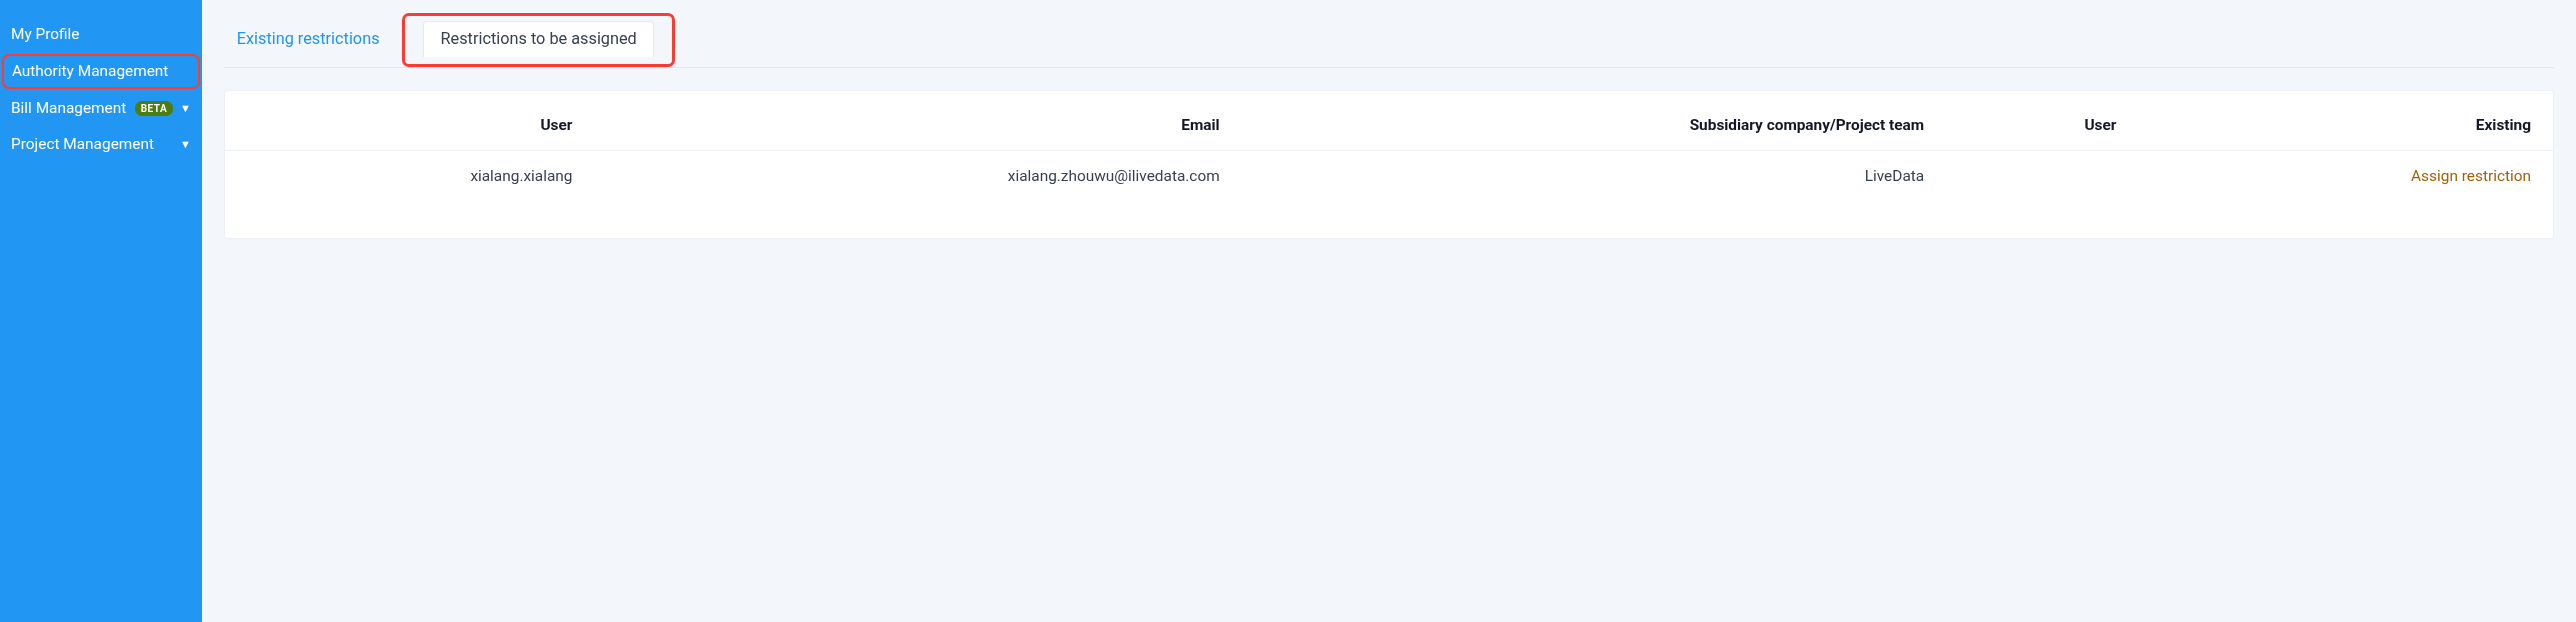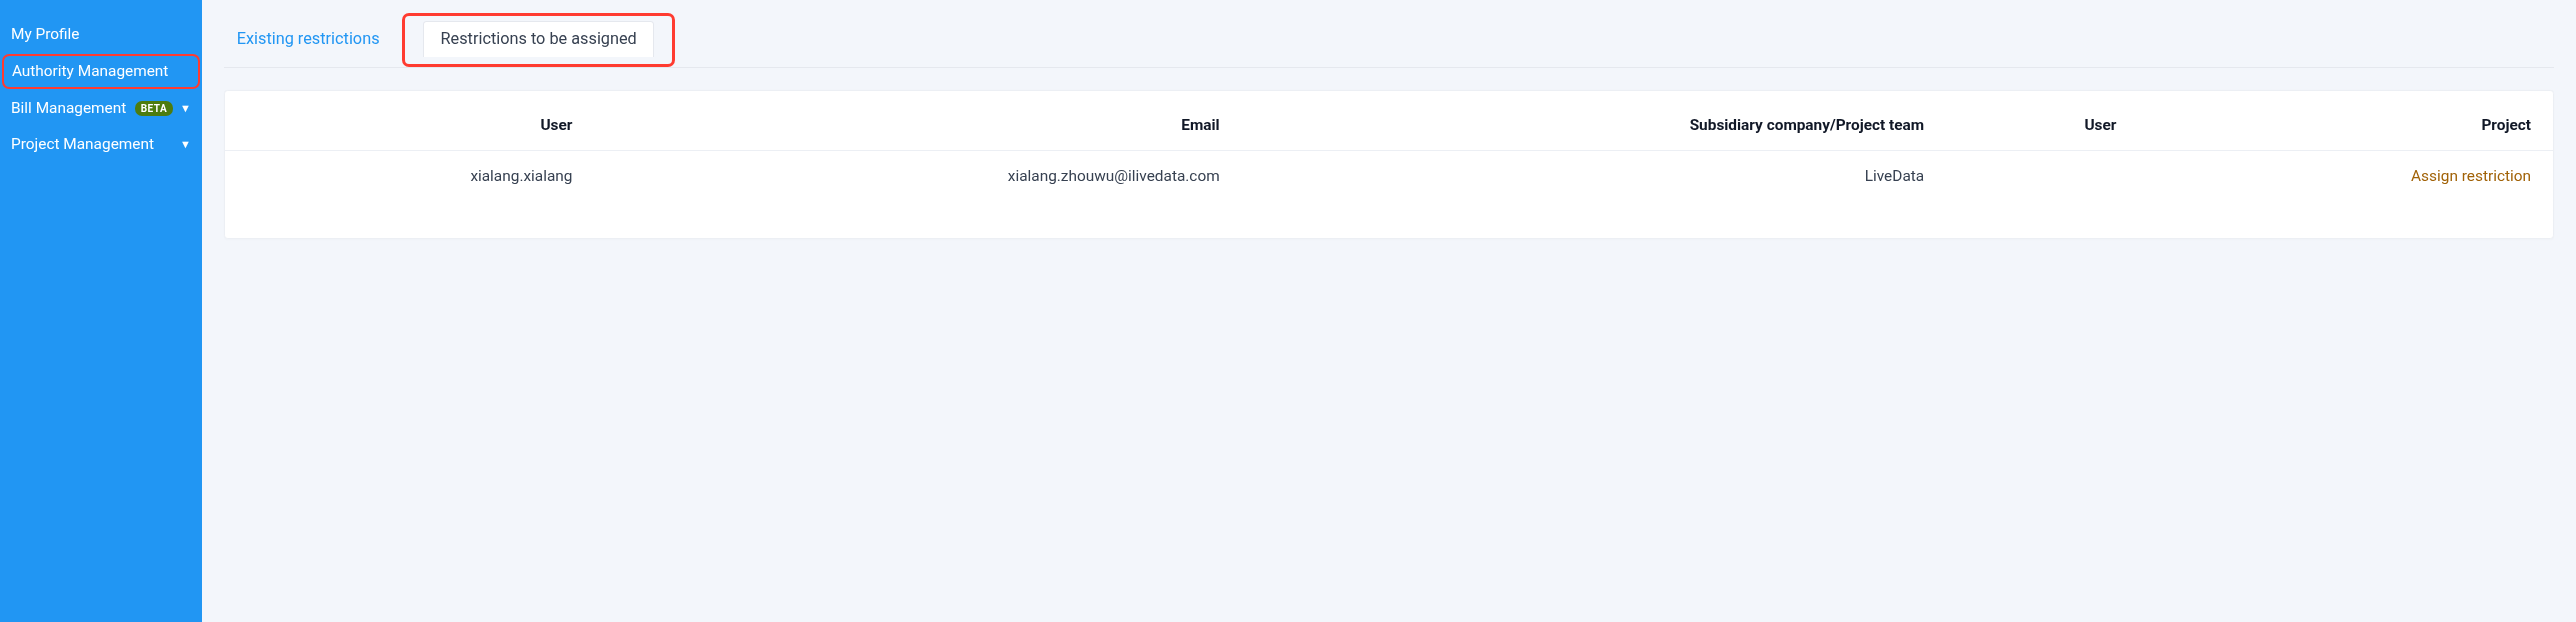--- a/index.html
+++ b/index.html
@@ -172,21 +172,21 @@
     </div>
 
     <section class="card">
       <table class="data">
         <thead>
           <tr>
             <th>User</th>
             <th>Email</th>
             <th>Subsidiary company/Project team</th>
             <th>User</th>
-            <th>Project</th>
+            <th>Existing</th>
           </tr>
         </thead>
         <tbody>
           <tr>
             <td>xialang.xialang</td>
             <td>xialang.zhouwu@ilivedata.com</td>
             <td>LiveData</td>
             <td></td>
             <td>
               <span class="link-action">Assign restriction</span>

